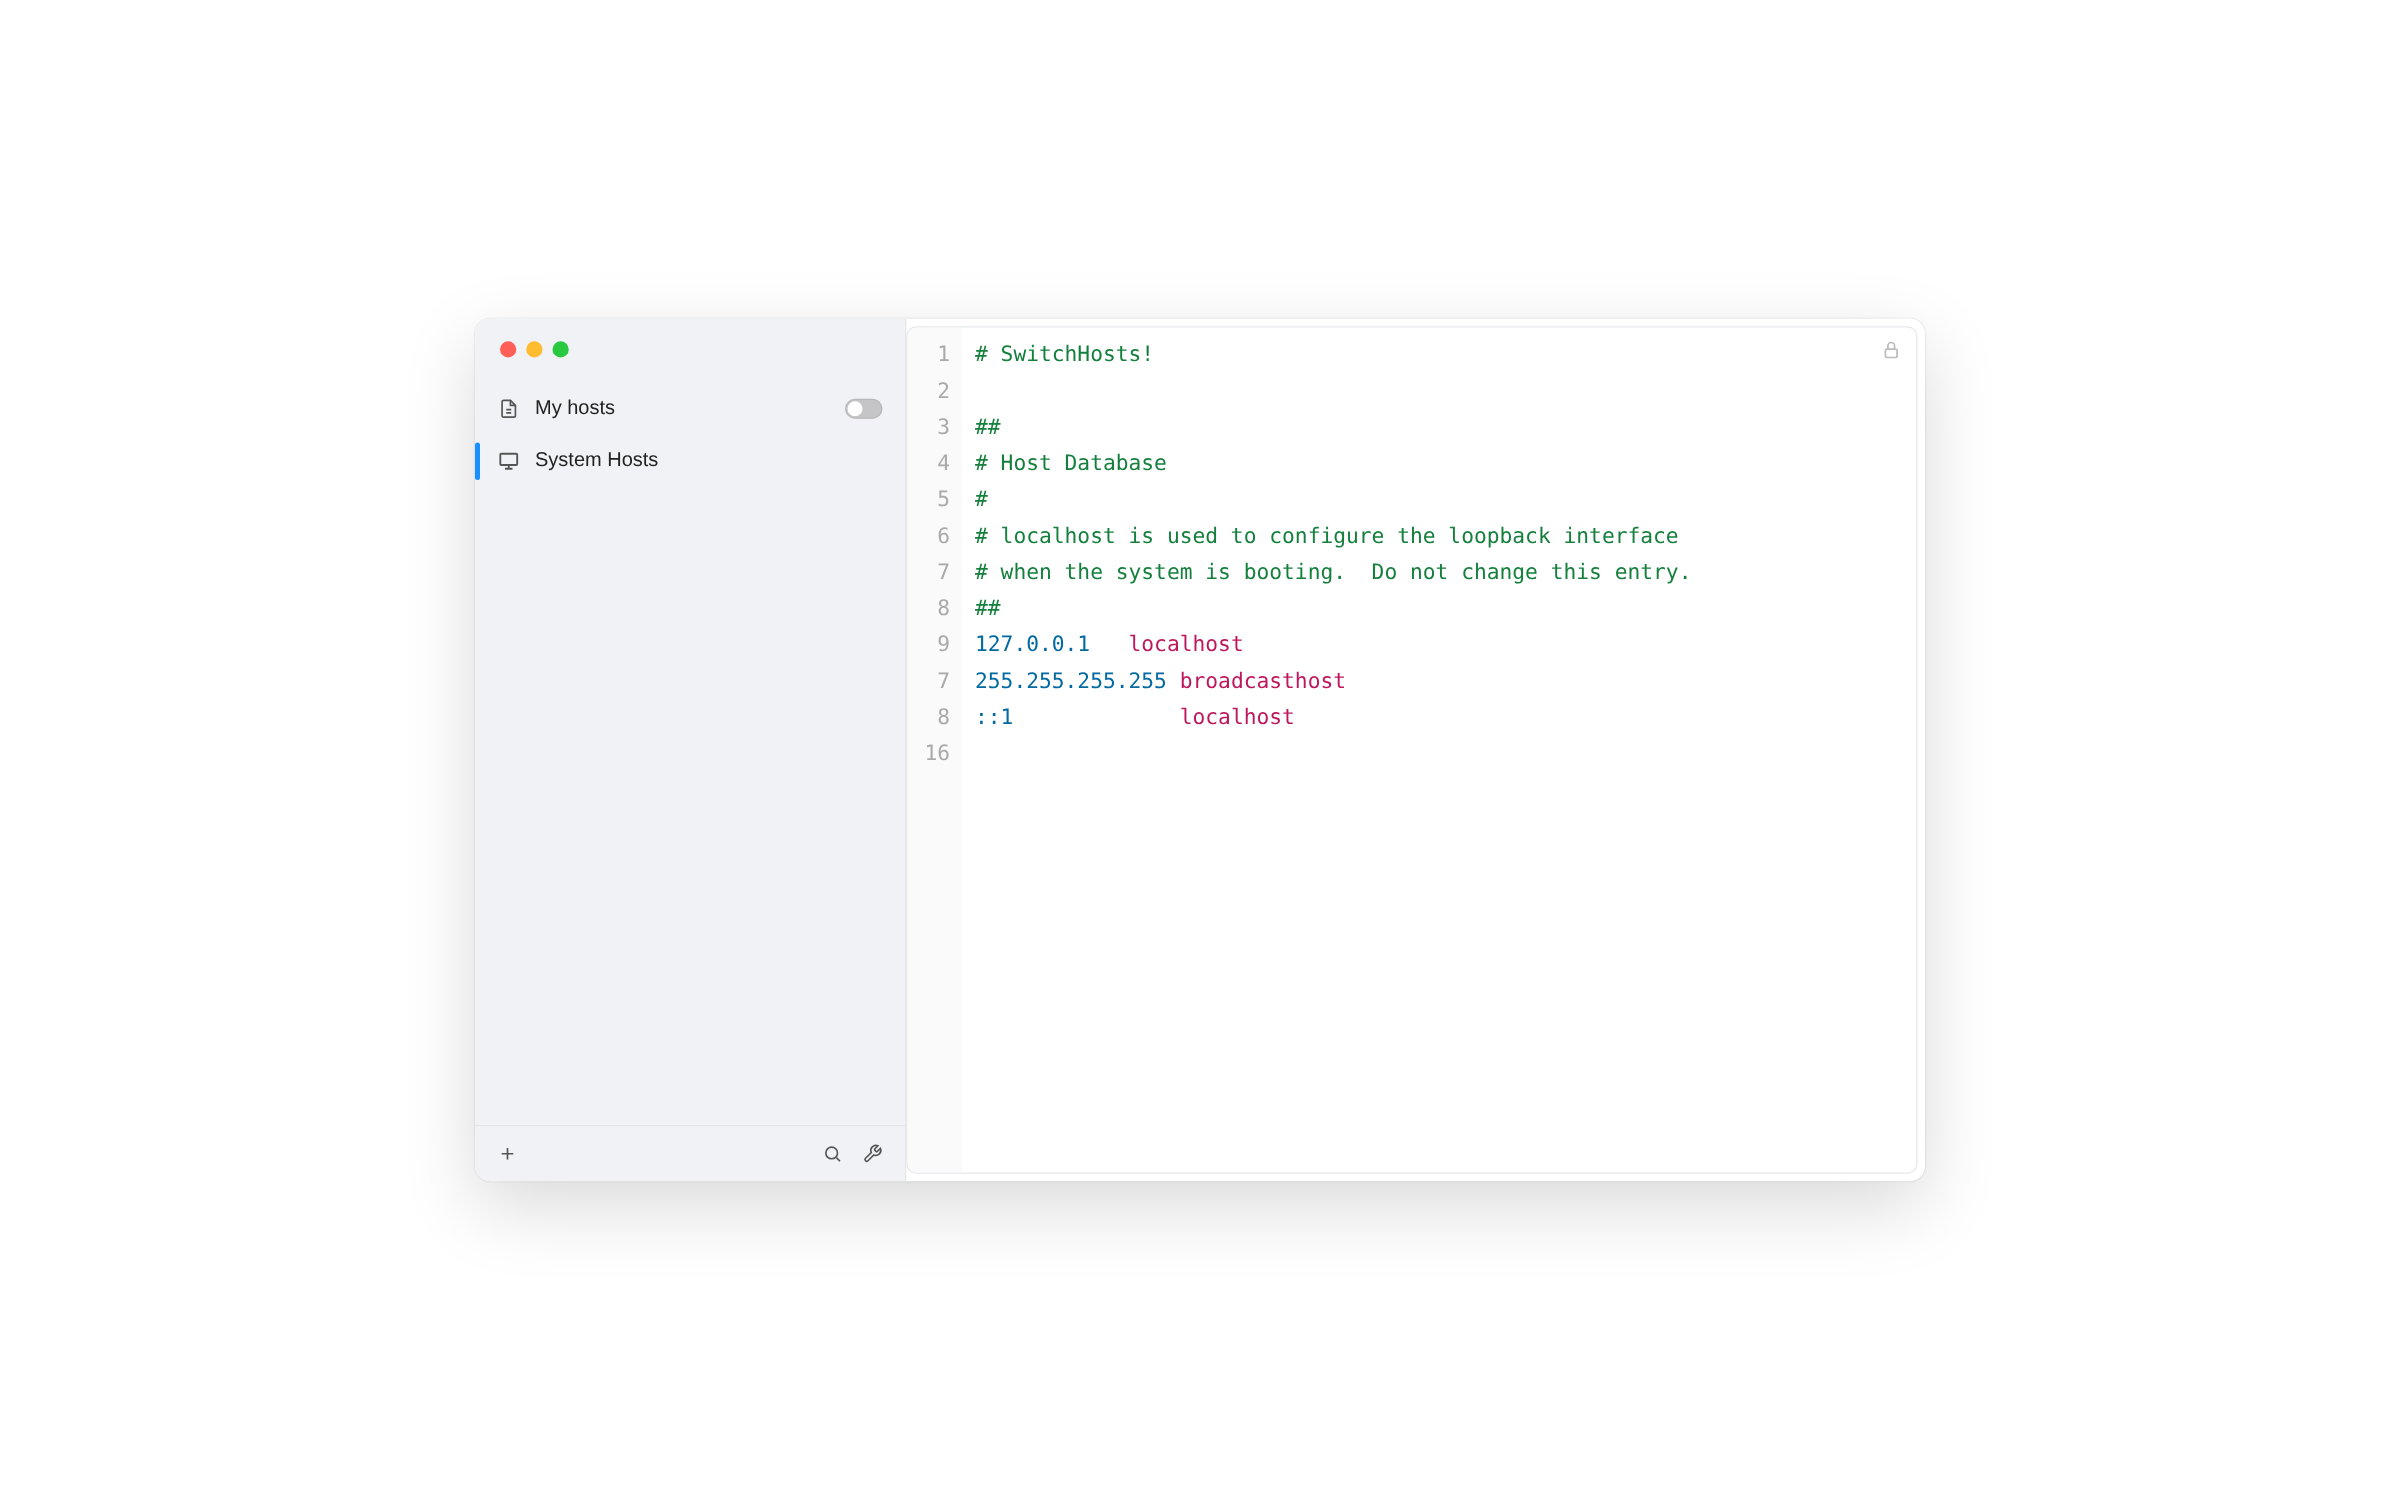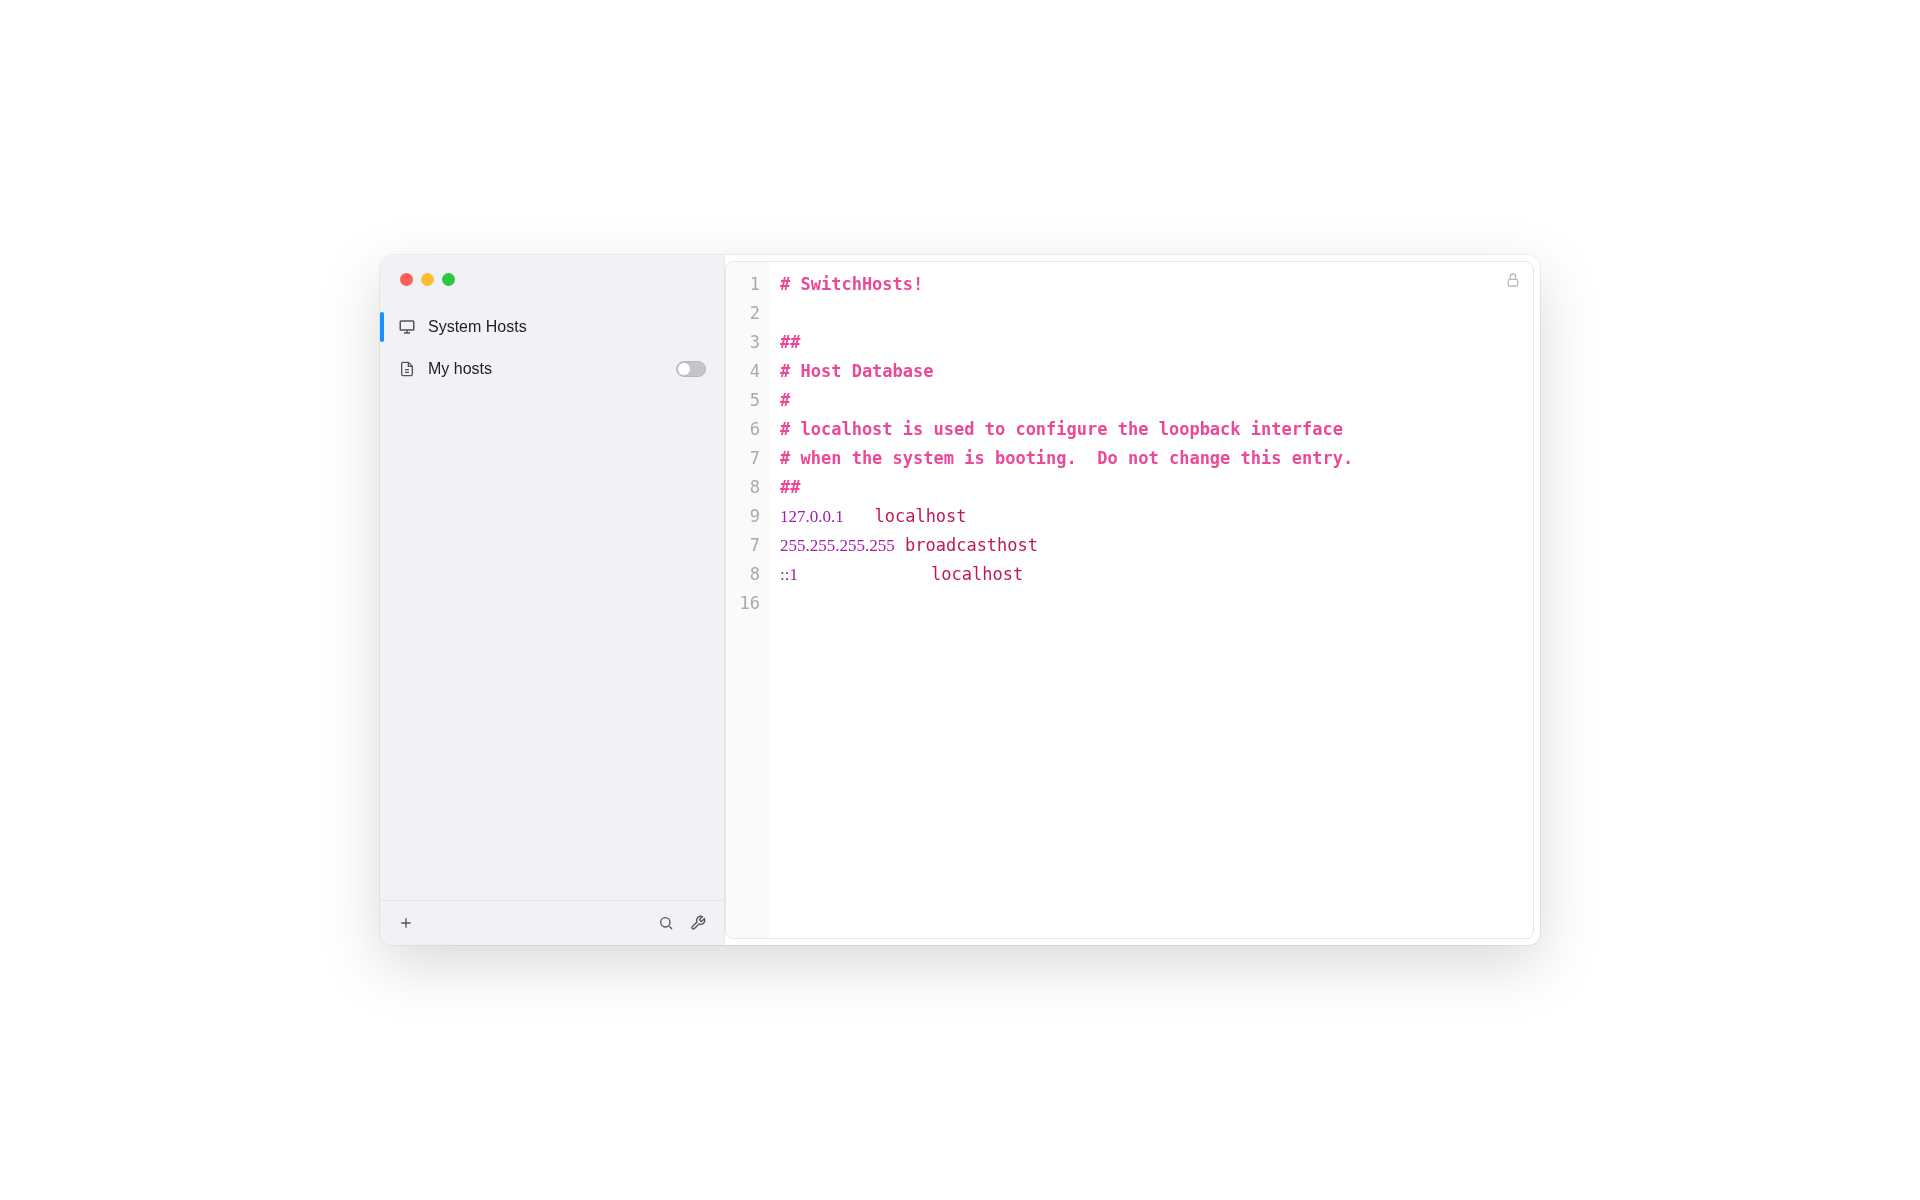--- a/index.html
+++ b/index.html
@@ -163,22 +163,22 @@
       padding: 8px 0 0 10px;
       font-family: "SF Mono", Menlo, Monaco, Consolas, monospace;
       font-size: 17px;
       line-height: 29px;
       white-space: pre;
       color: #333;
     }
     .code-line {
       height: 29px;
     }
-    .tok-comment { color: #ec4899; font-weight: bold; }
-    .tok-ip { color: #a21caf; font-family: Liberation Serif, serif; }
+    .tok-comment { color: #15803d; }
+    .tok-ip { color: #0369a1; }
     .tok-host { color: #be185d; }
     .lock-icon {
       position: absolute;
       top: 10px;
       right: 12px;
       color: #bbb;
       width: 16px;
       height: 16px;
     }
   </style>
@@ -188,43 +188,43 @@
 <div class="window">
 
   <div class="sidebar">
     <div class="traffic-lights">
       <div class="traffic-light tl-red"></div>
       <div class="traffic-light tl-yellow"></div>
       <div class="traffic-light tl-green"></div>
     </div>
 
     <div class="sidebar-list">
-
-      <div class="sidebar-item active">
-        <span class="icon">
-          <svg viewBox="0 0 24 24" width="18" height="18" fill="none" stroke="currentColor" stroke-width="2">
-            <rect x="3" y="4" width="18" height="12" rx="1"></rect>
-            <line x1="8" y1="20" x2="16" y2="20"></line>
-            <line x1="12" y1="16" x2="12" y2="20"></line>
-          </svg>
-        </span>
-        <span class="label">System Hosts</span>
-      </div>
 
       <div class="sidebar-item">
         <span class="icon">
           <svg viewBox="0 0 24 24" width="16" height="16" fill="none" stroke="currentColor" stroke-width="2">
             <path d="M14 2H6a2 2 0 0 0-2 2v16a2 2 0 0 0 2 2h12a2 2 0 0 0 2-2V8z"></path>
             <polyline points="14 2 14 8 20 8"></polyline>
             <line x1="9" y1="13" x2="15" y2="13"></line>
             <line x1="9" y1="17" x2="15" y2="17"></line>
           </svg>
         </span>
         <span class="label">My hosts</span>
         <div class="toggle off"></div>
+      </div>
+
+      <div class="sidebar-item active">
+        <span class="icon">
+          <svg viewBox="0 0 24 24" width="18" height="18" fill="none" stroke="currentColor" stroke-width="2">
+            <rect x="3" y="4" width="18" height="12" rx="1"></rect>
+            <line x1="8" y1="20" x2="16" y2="20"></line>
+            <line x1="12" y1="16" x2="12" y2="20"></line>
+          </svg>
+        </span>
+        <span class="label">System Hosts</span>
       </div>
 
 
     </div>
 
     <div class="sidebar-footer">
       <div class="footer-btn">
         <svg viewBox="0 0 24 24" width="16" height="16" fill="none" stroke="currentColor" stroke-width="2">
           <line x1="12" y1="5" x2="12" y2="19"></line>
           <line x1="5" y1="12" x2="19" y2="12"></line>

